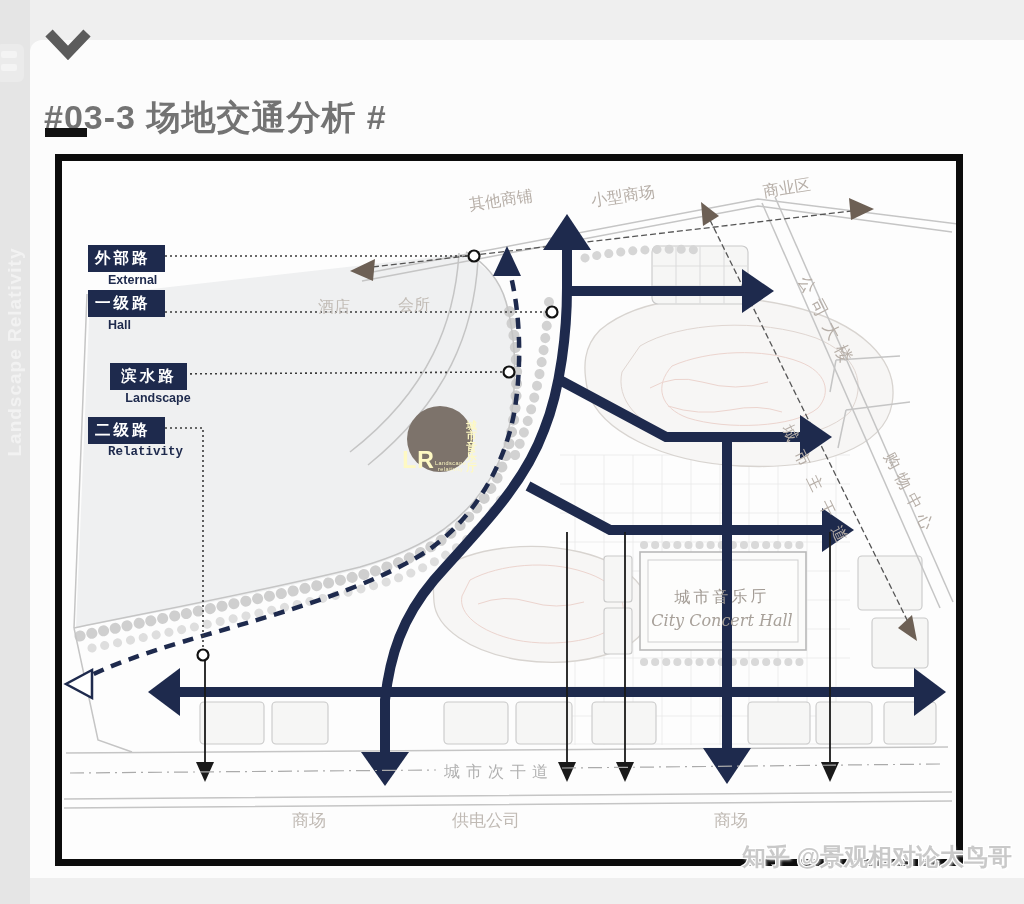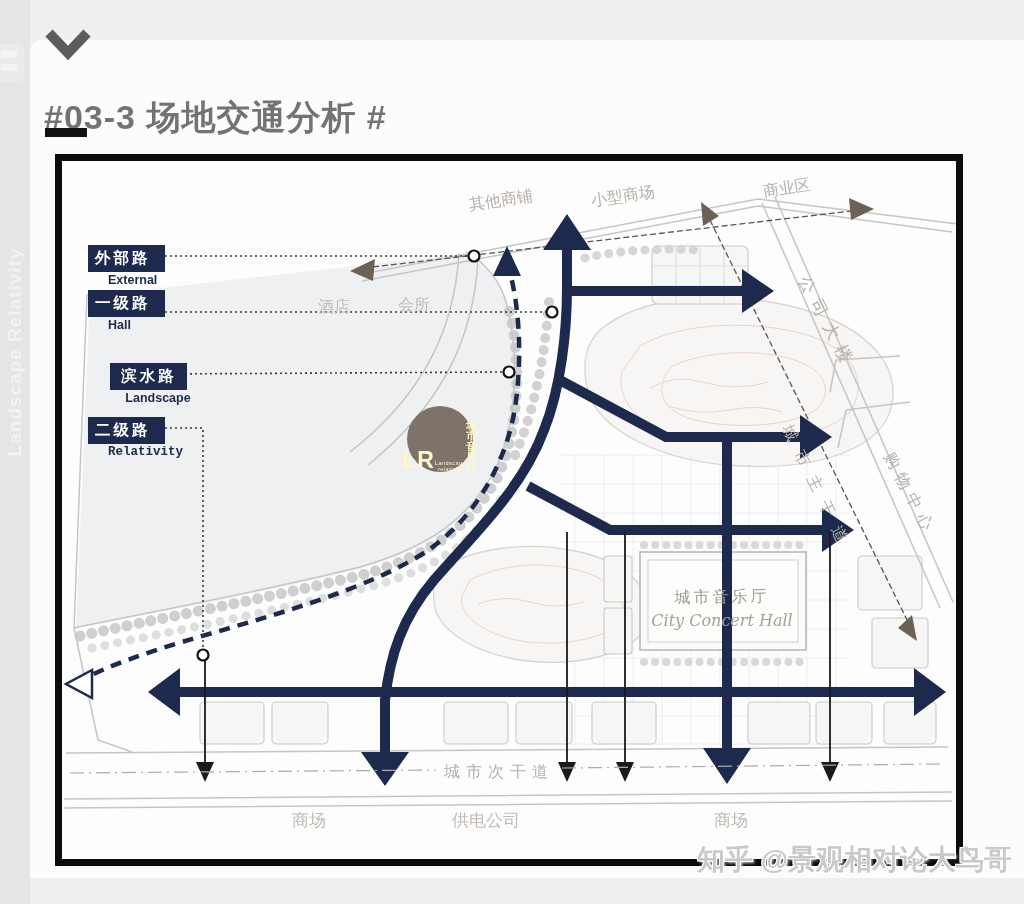--- a/index.html
+++ b/index.html
@@ -33,21 +33,21 @@
   .li-0{top:84px;} .li-1{top:129px;} .li-2{top:202px;text-align:center;} .li-3{top:256px;font-family:Liberation Mono, monospace;}
 
   
   .logo{position:absolute;left:345px;top:245px;width:66px;height:66px;border-radius:50%;background:#7d736b;
     display:flex;flex-direction:row;align-items:flex-end;justify-content:center;color:#fef9c3;text-align:center;line-height:1;}
   .logo .initials{font-size:23px;font-weight:800;letter-spacing:1px;}
   .logo .l-en{font-size:5.5px;margin-top:3px;letter-spacing:.5px;}
   .logo .l-zh{font-size:10.5px;font-weight:bold;margin-top:2px;letter-spacing:1px;}
 
   
-  .watermark{position:absolute;right:12px;top:841px;z-index:6;font-size:28px;font-weight:bold;color:#c9c9c9;white-space:nowrap;
+  .watermark{position:absolute;right:12px;top:841px;z-index:6;font-size:24px;font-weight:bold;color:#c9c9c9;white-space:nowrap;
     text-shadow:1px 1px 0 #fff,-1px -1px 0 #fff,1px -1px 0 #fff,-1px 1px 0 #fff,2px 2px 3px rgba(255,255,255,.9);}
 
   .svg-label{font-family:"Liberation Sans","DejaVu Sans",sans-serif;}
   .hall-en{font-family:"DejaVu Serif",serif;font-style:italic;}
 </style>
 </head>
 <body>
 
 <div class="stage">
 

